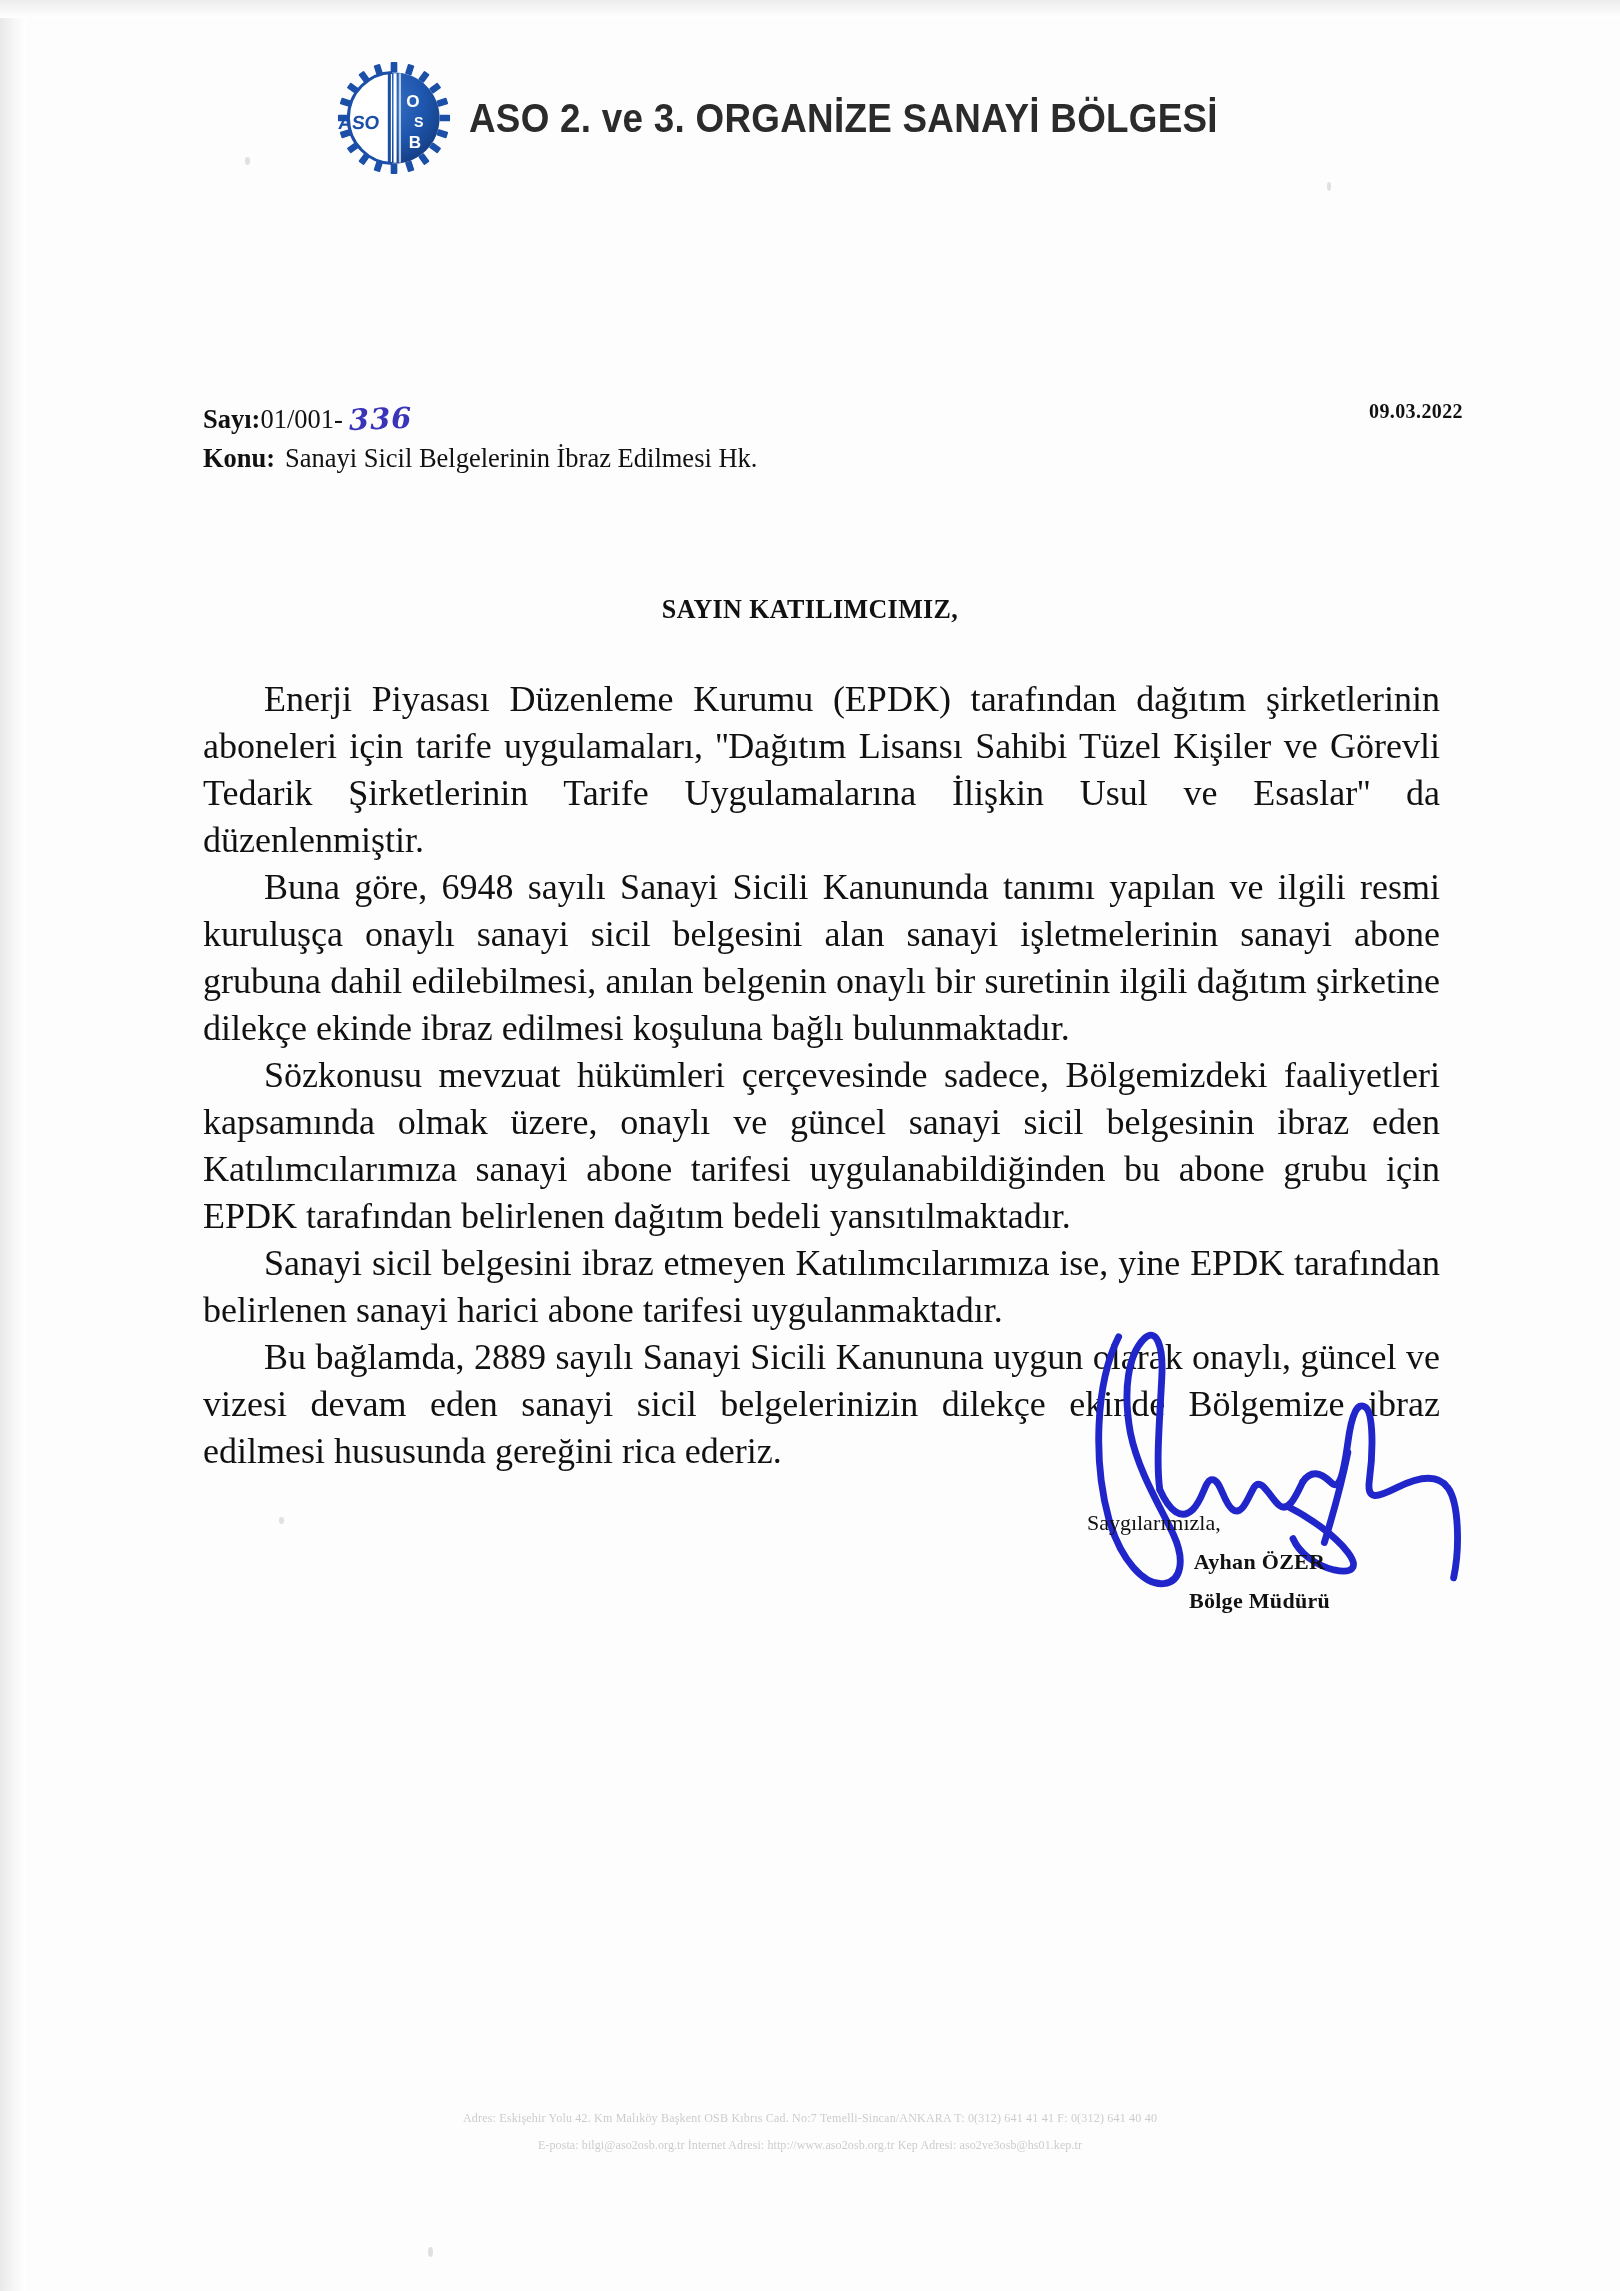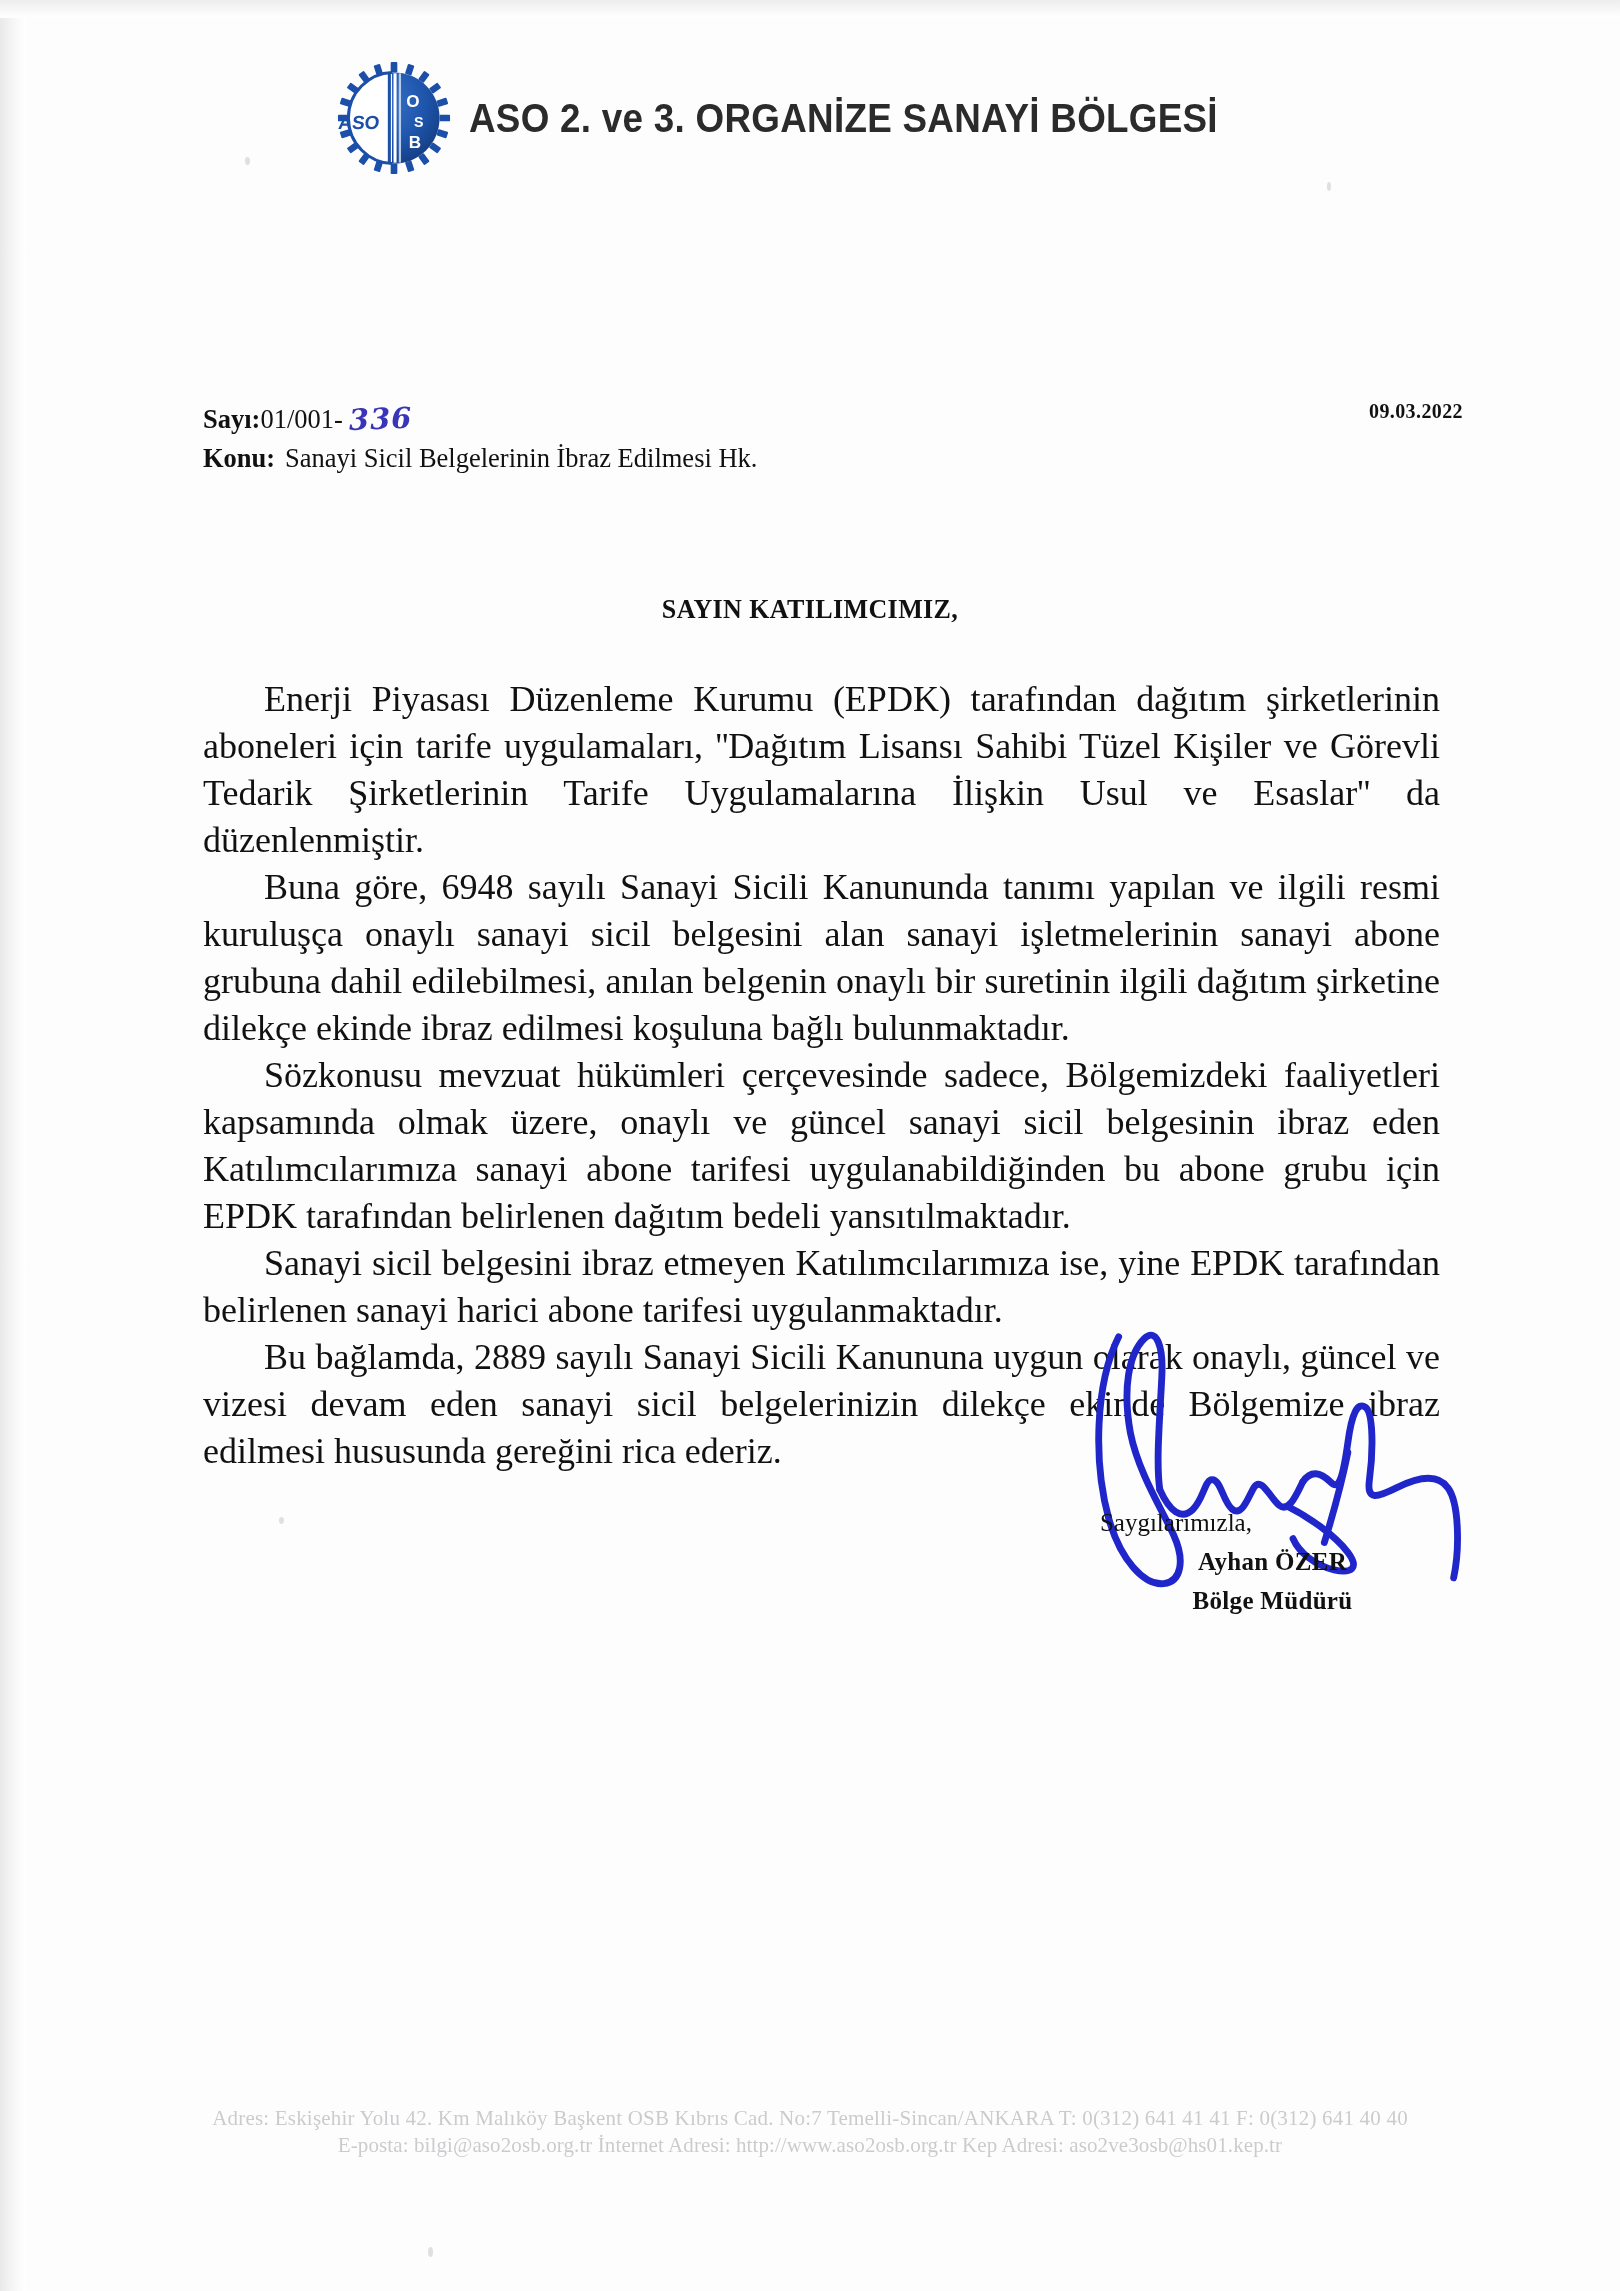--- a/index.html
+++ b/index.html
@@ -145,43 +145,42 @@
     width: 431px;
     height: 294px;
     pointer-events: none;
   }
   .sign-block {
     position: absolute;
     left: 1083px;
     top: 1503px;
     width: 353px;
     text-align: center;
-    font-size: 25px;
+    font-size: 22px;
     line-height: 39px;
-    margin-left: 13px;
   }
   .sign-regards {
     text-align: left;
     padding-left: 3.9px;
   }
   .sign-name, .sign-role {
     font-weight: 700;
     letter-spacing: 0.3px;
   }
 
   
   .footer {
     position: absolute;
     left: 0;
     top: 2105px;
     width: 100%;
     text-align: center;
     color: #b9b9bd;
     font-family: "Liberation Serif", serif;
-    font-size: 21px;
+    font-size: 12px;
     line-height: 26.5px;
     opacity: .72;
     filter: blur(0.3px);
     letter-spacing: 0.2px;
   }
   .footer-line-2 { letter-spacing: 0.1px; }
 </style>
 </head>
 <body>
 

